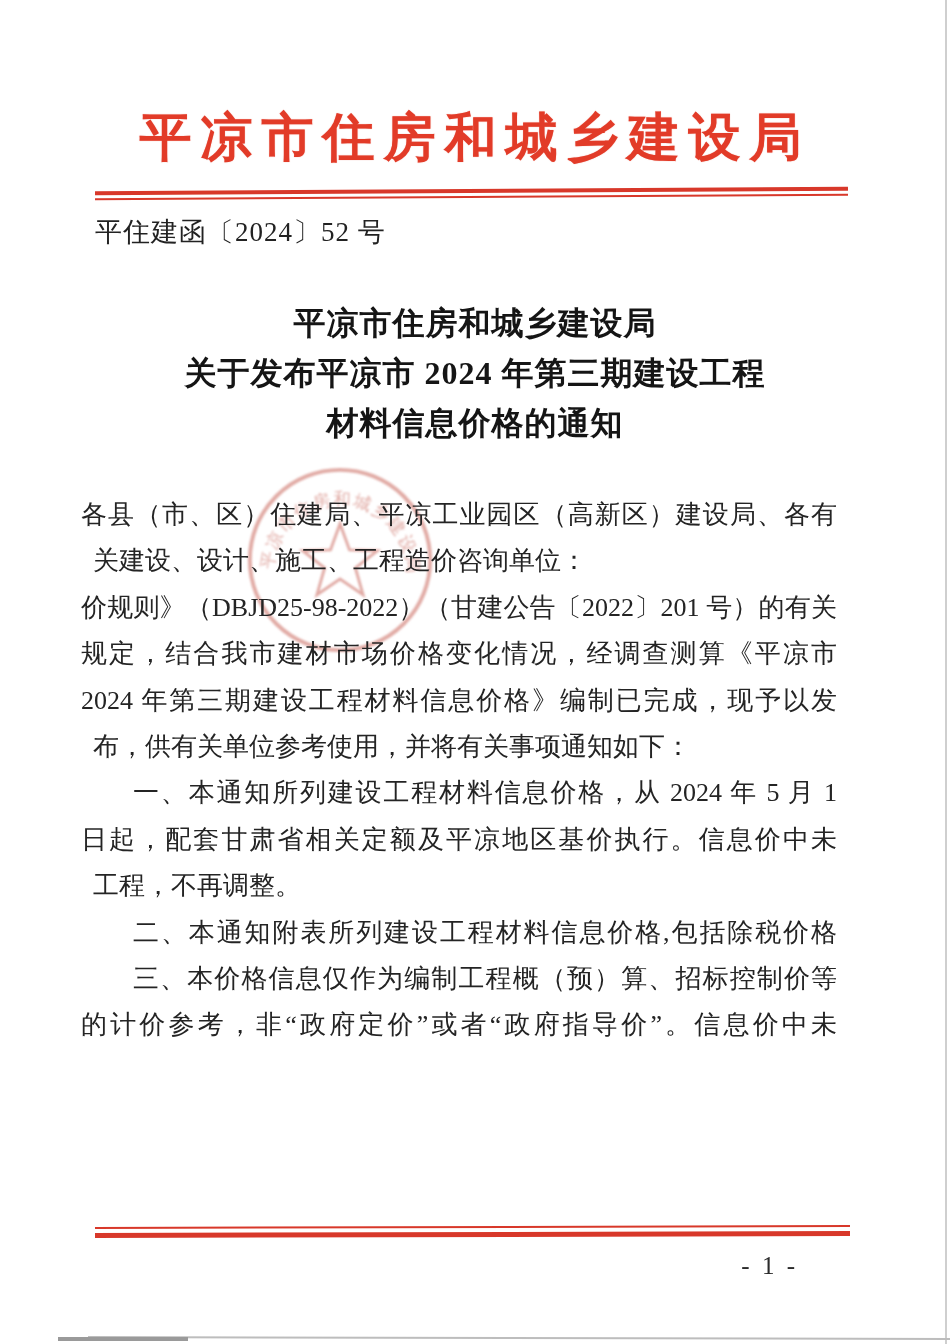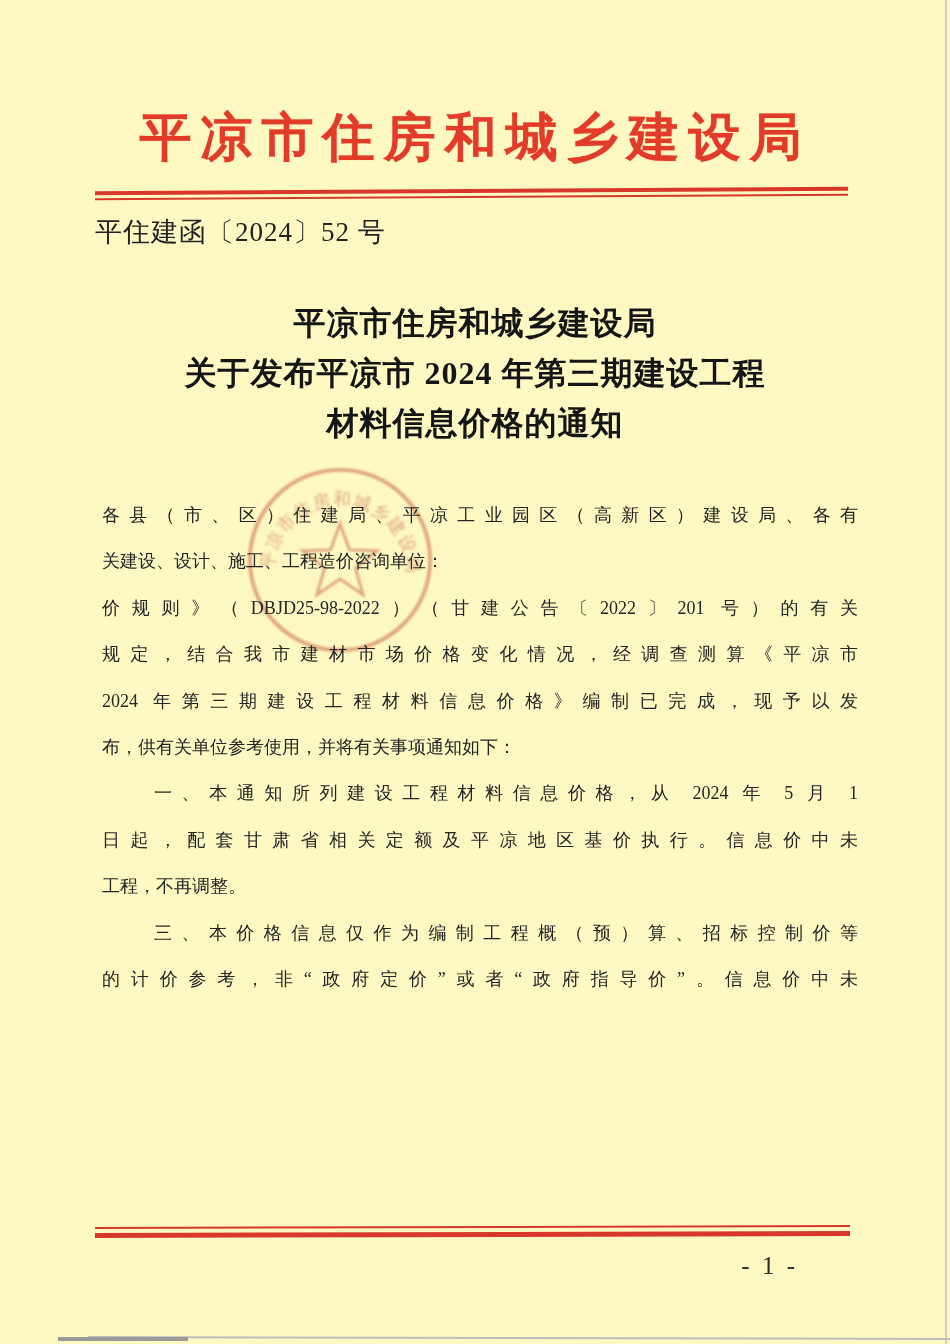--- a/index.html
+++ b/index.html
@@ -1,20 +1,20 @@
 <!DOCTYPE html>
 <html><head>
 <meta charset="utf-8">
 <style>
   html,body{margin:0;padding:0;background:#e9e9e9;}
   .page{
     position:relative;
     width:950px;height:1344px;
     margin:0 auto;
-    background:#fef9c3;
+    background:#ffffff;
     overflow:hidden;
     font-family:"Liberation Serif","DejaVu Serif",serif;
     color:#1e1e1e;
   }
   
   .letterhead{
     position:absolute;top:108px;left:0;width:100%;
     text-align:center;
     color:#e23b28;
     font-size:52px;font-weight:bold;
@@ -48,27 +48,27 @@
   }
   
   .seal{
     position:absolute;left:242px;top:462px;width:196px;height:196px;
     opacity:.5;
     filter:blur(1.1px);
     mix-blend-mode:multiply;
   }
   
   .body-text{
-    position:absolute;top:492px;left:102px;width:756px;
-    font-size:18px;
+    position:absolute;top:492px;left:81px;width:756px;
+    font-size:26px;
     line-height:46.4px;
     color:#242424;
   }
   .bl{text-align:justify;text-align-last:justify;white-space:nowrap;}
-  .bl.end{text-align-last:left;}
+  .bl.end{text-align-last:left;margin-left:12px;}
   .bl.ind{text-indent:52px;}
   
   .rule-bottom{
     position:absolute;top:1226px;left:95px;width:755px;height:4px;
     border-top:2px solid #d8382a;
     border-bottom:5px solid #d8382a;
     transform:rotate(-0.15deg);
   }
   .page-number{
     position:absolute;top:1252px;right:152px;
@@ -121,20 +121,21 @@
   <div class="body-text">
     <div class="bl fill">各县（市、区）住建局、平凉工业园区（高新区）建设局、各有</div>
     <div class="bl end">关建设、设计、施工、工程造价咨询单位：</div>
     <div class="bl fill">价规则》（DBJD25-98-2022）（甘建公告〔2022〕201 号）的有关</div>
     <div class="bl fill">规定，结合我市建材市场价格变化情况，经调查测算《平凉市</div>
     <div class="bl fill">2024 年第三期建设工程材料信息价格》编制已完成，现予以发</div>
     <div class="bl end">布，供有关单位参考使用，并将有关事项通知如下：</div>
     <div class="bl fill ind">一、本通知所列建设工程材料信息价格，从 2024 年 5 月 1</div>
     <div class="bl fill">日起，配套甘肃省相关定额及平凉地区基价执行。信息价中未</div>
     <div class="bl end">工程，不再调整。</div>
+    <div class="bl fill ind">二、本通知附表所列建设工程材料信息价格,包括除税价格</div>
     <div class="bl fill ind">三、本价格信息仅作为编制工程概（预）算、招标控制价等</div>
     <div class="bl fill">的计价参考，非“政府定价”或者“政府指导价”。信息价中未</div>
   </div>
 
   <div class="rule-bottom"></div>
 
   <div class="page-number">- 1 -</div>
 
   <div class="edge-right"></div>
   <div class="edge-bottom"></div>

